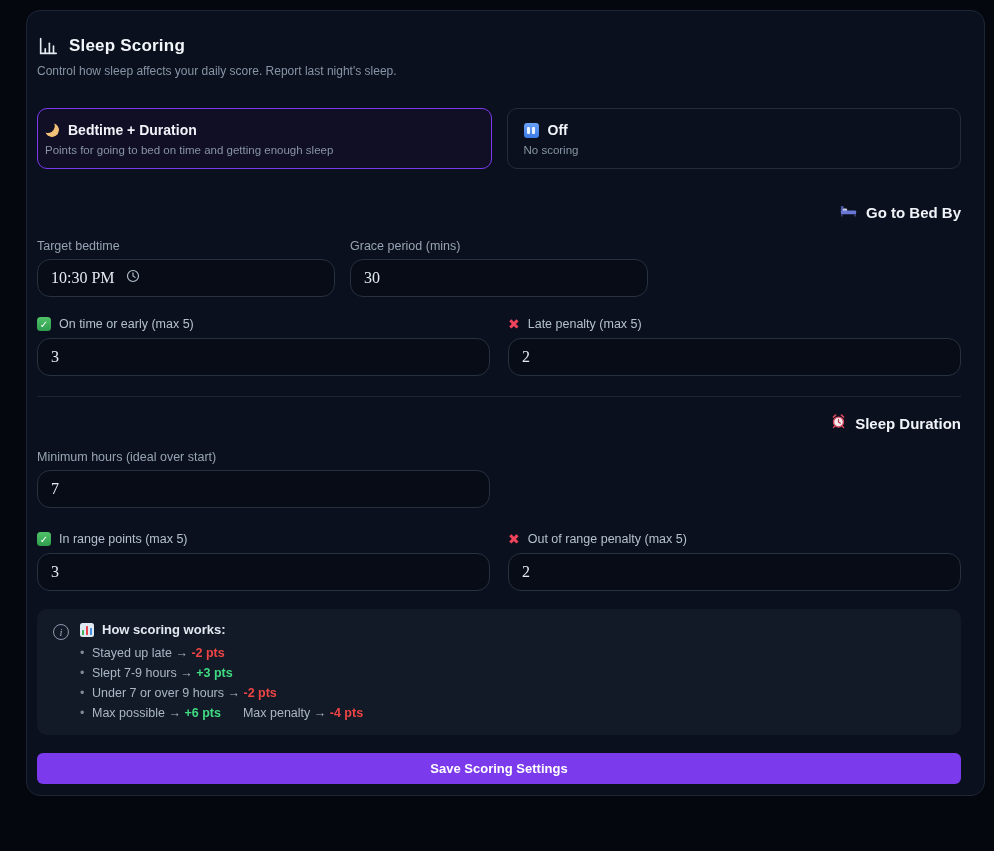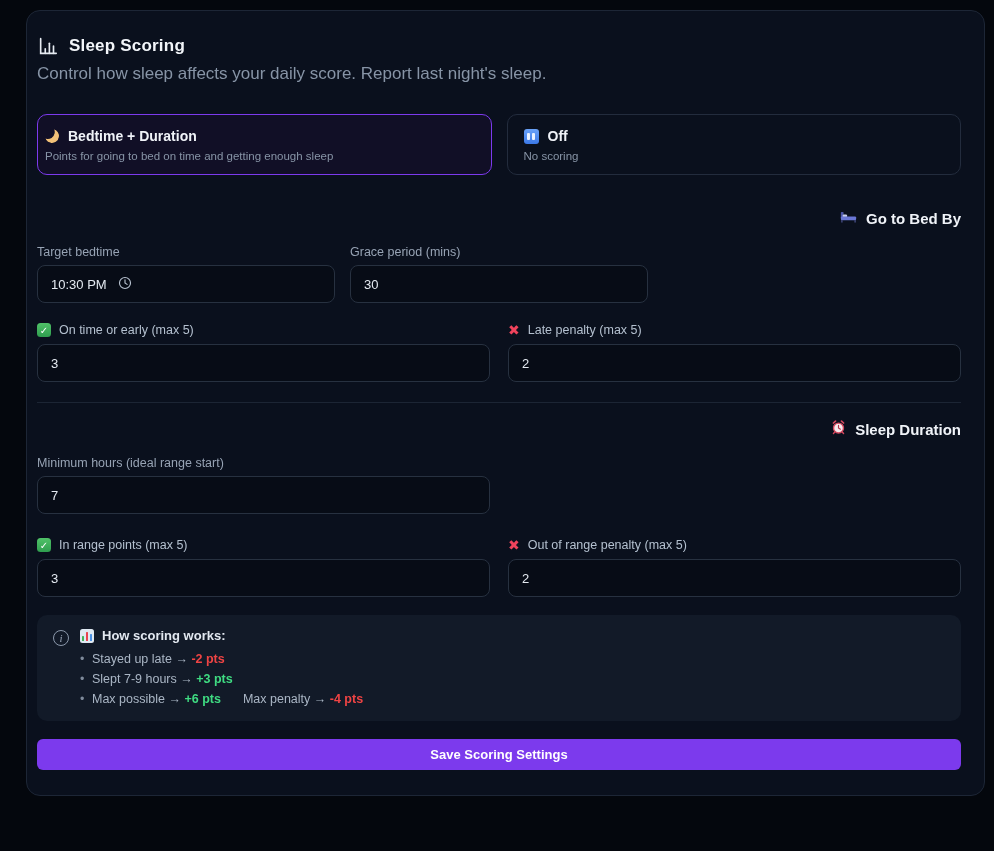--- a/index.html
+++ b/index.html
@@ -13,21 +13,21 @@
     margin: 10px 9px 10px 26px;
     height: 786px;
     background: #0a101d;
     border: 1px solid #1d2636;
     border-radius: 14px;
     padding: 24px 23px 24px 10px;
   }
   
   .header-row { display: flex; align-items: center; gap: 10px; }
   .page-title { font-size: 17px; font-weight: 700; color: #f2f5f9; letter-spacing: .2px; }
-  .subtitle { margin-top: 7px; font-size: 17px; color: #8794a6; margin-bottom: 30px; }
+  .subtitle { margin-top: 7px; font-size: 12px; color: #8794a6; margin-bottom: 30px; }
   .chart-icon-svg { display: block; }
 
   
   .mode-cards { display: grid; grid-template-columns: 1fr 1fr; gap: 15px; margin-bottom: 35px; }
   .mode-card {
     border: 1px solid #232c3d;
     border-radius: 10px;
     padding: 13px 16px 12px;
     background: transparent;
     cursor: pointer;
@@ -46,24 +46,24 @@
   .check-label { display: flex; align-items: center; gap: 8px; font-size: 12.5px; color: #b4c0cf; margin-bottom: 7px; }
   .row3 { display: grid; grid-template-columns: 1fr 1fr 1fr; gap: 15px; }
   .row2 { display: grid; grid-template-columns: 1fr 1fr; gap: 18px; }
   .mt20 { margin-top: 20px; }
   .mt24 { margin-top: 24px; }
 
   .tb-input, .num-input {
     width: 100%; height: 38px;
     background: #070c16;
     border: 1px solid #273140;
-    border-radius: 8px;
+    border-radius: 13px;
     color: #e4eaf1;
-    font-size: 13px;
-    font-family: Liberation Sans, sans-serif;
+    font-size: 16px;
+    font-family: Liberation Serif, serif;
     padding: 0 13px;
     outline: none;
   }
   .tb-input { display: flex; align-items: center; gap: 11px; cursor: text; }
   .divider { border: none; border-top: 1px solid #1c2534; margin: 20px 0 17px; }
 
   
   .moon-icon {
     width: 14px; height: 14px; border-radius: 50%;
     box-shadow: inset -5px -3px 0 0 #f2c178;
@@ -229,21 +229,21 @@
         <circle cx="8" cy="8.6" r="5.3" fill="#f7e9ec" stroke="#d5485f" stroke-width="1.5"></circle>
         <path d="M8 5.6v3l2 1.3" stroke="#b13348" stroke-width="1.2" stroke-linecap="round" fill="none"></path>
         <path d="M3.8 13 l-1.2 1.4 M12.2 13 l1.2 1.4" stroke="#d5485f" stroke-width="1.5" stroke-linecap="round" fill="none"></path>
       </svg>
     </span>
     <span>Sleep Duration</span>
   </div>
 
   <div class="row2">
     <div>
-      <div class="field-label">Minimum hours (ideal range start)</div>
+      <div class="field-label">Minimum hours (ideal over start)</div>
       <input class="num-input" type="text" value="7" style="">
     </div>
   </div>
 
   <div class="row2 mt24">
     <div>
       <div class="check-label">
         <span class="check-icon">✓</span>
         <span>In range points (max 5)</span>
       </div>
@@ -270,20 +270,23 @@
         <span>How scoring works:</span>
       </div>
       <ul class="info-rules">
         <li>
           <span>Stayed up late →</span> <span class="pts-red">-2 pts</span>
         </li>
         <li>
           <span>Slept 7-9 hours →</span> <span class="pts-green">+3 pts</span>
         </li>
         <li>
+          <span>Under 7 or over 9 hours →</span> <span class="pts-red">-2 pts</span>
+        </li>
+        <li>
           <span>Max possible →</span> <span class="pts-green">+6 pts</span><span class="rule-gap">Max penalty →</span> <span class="pts-red">-4 pts</span>
         </li>
       </ul>
     </div>
   </div>
 
   <button class="save-btn">Save Scoring Settings</button>
 
 </div>
 

